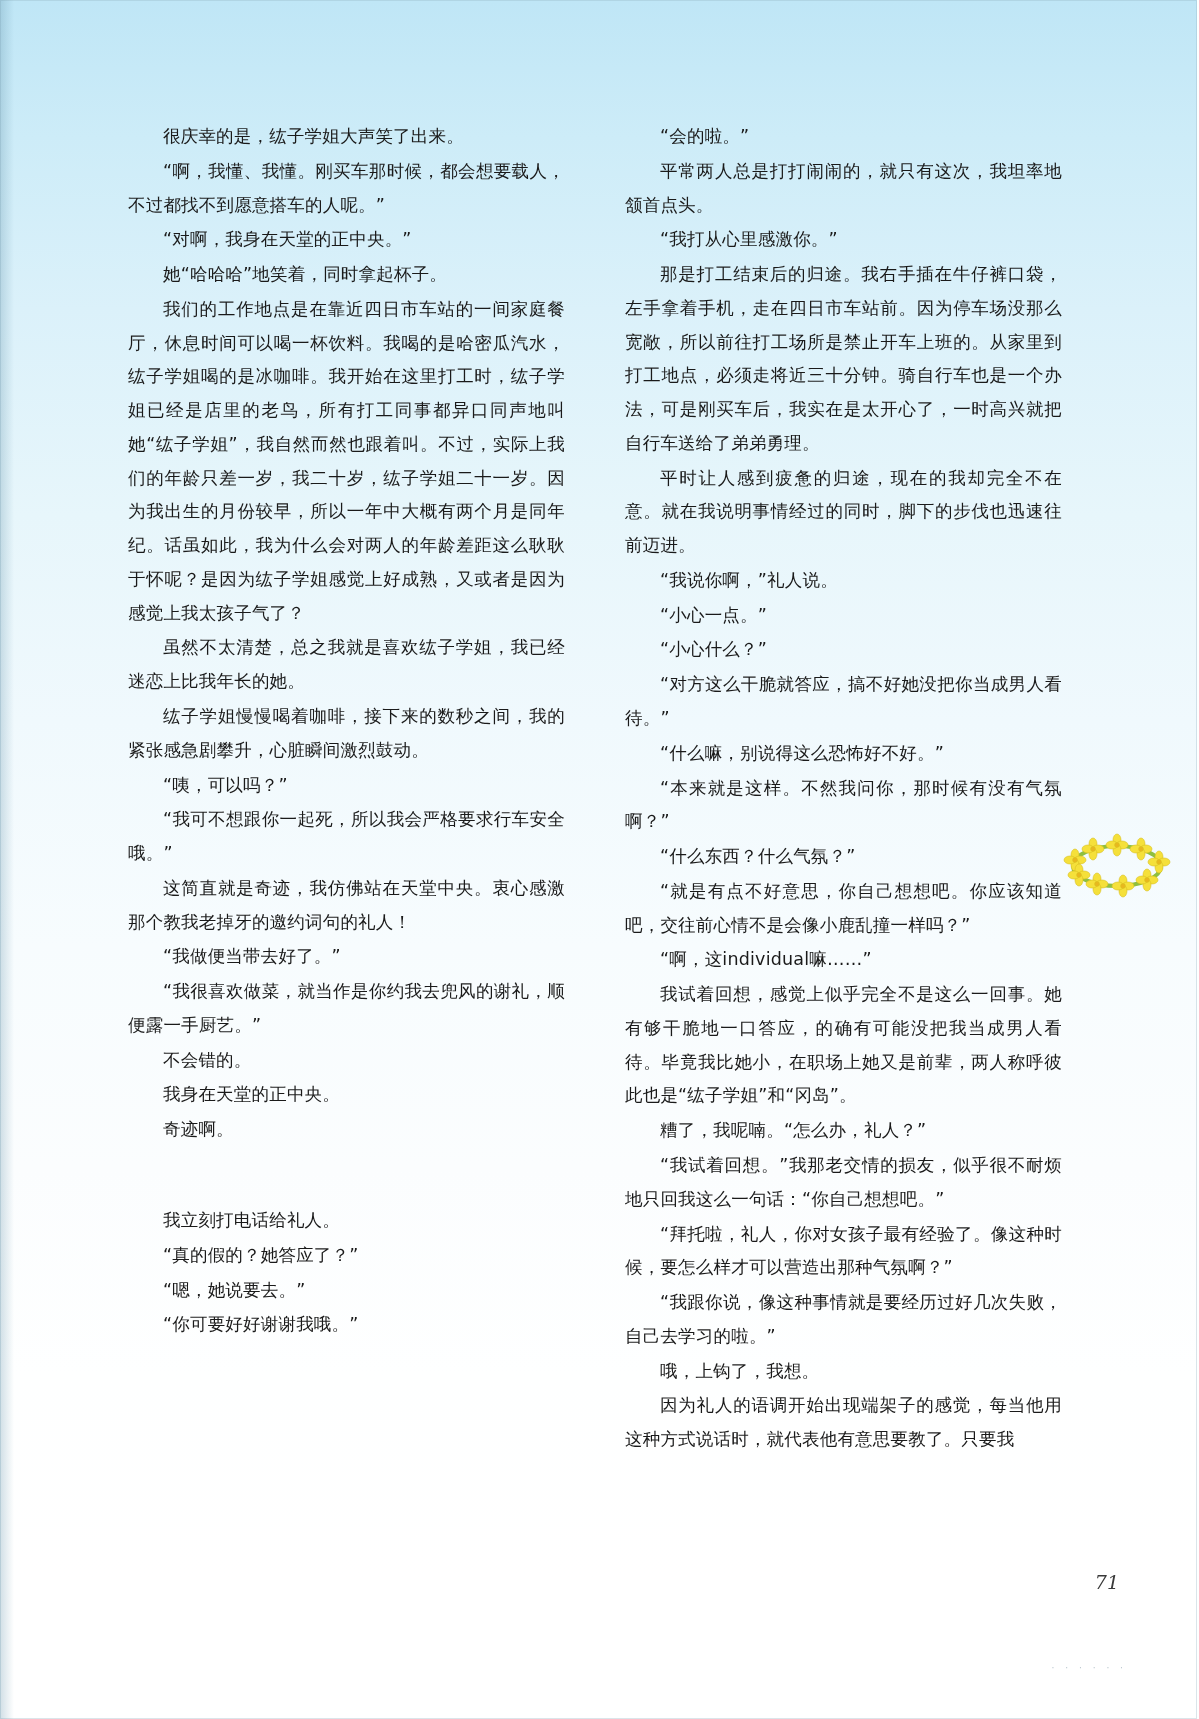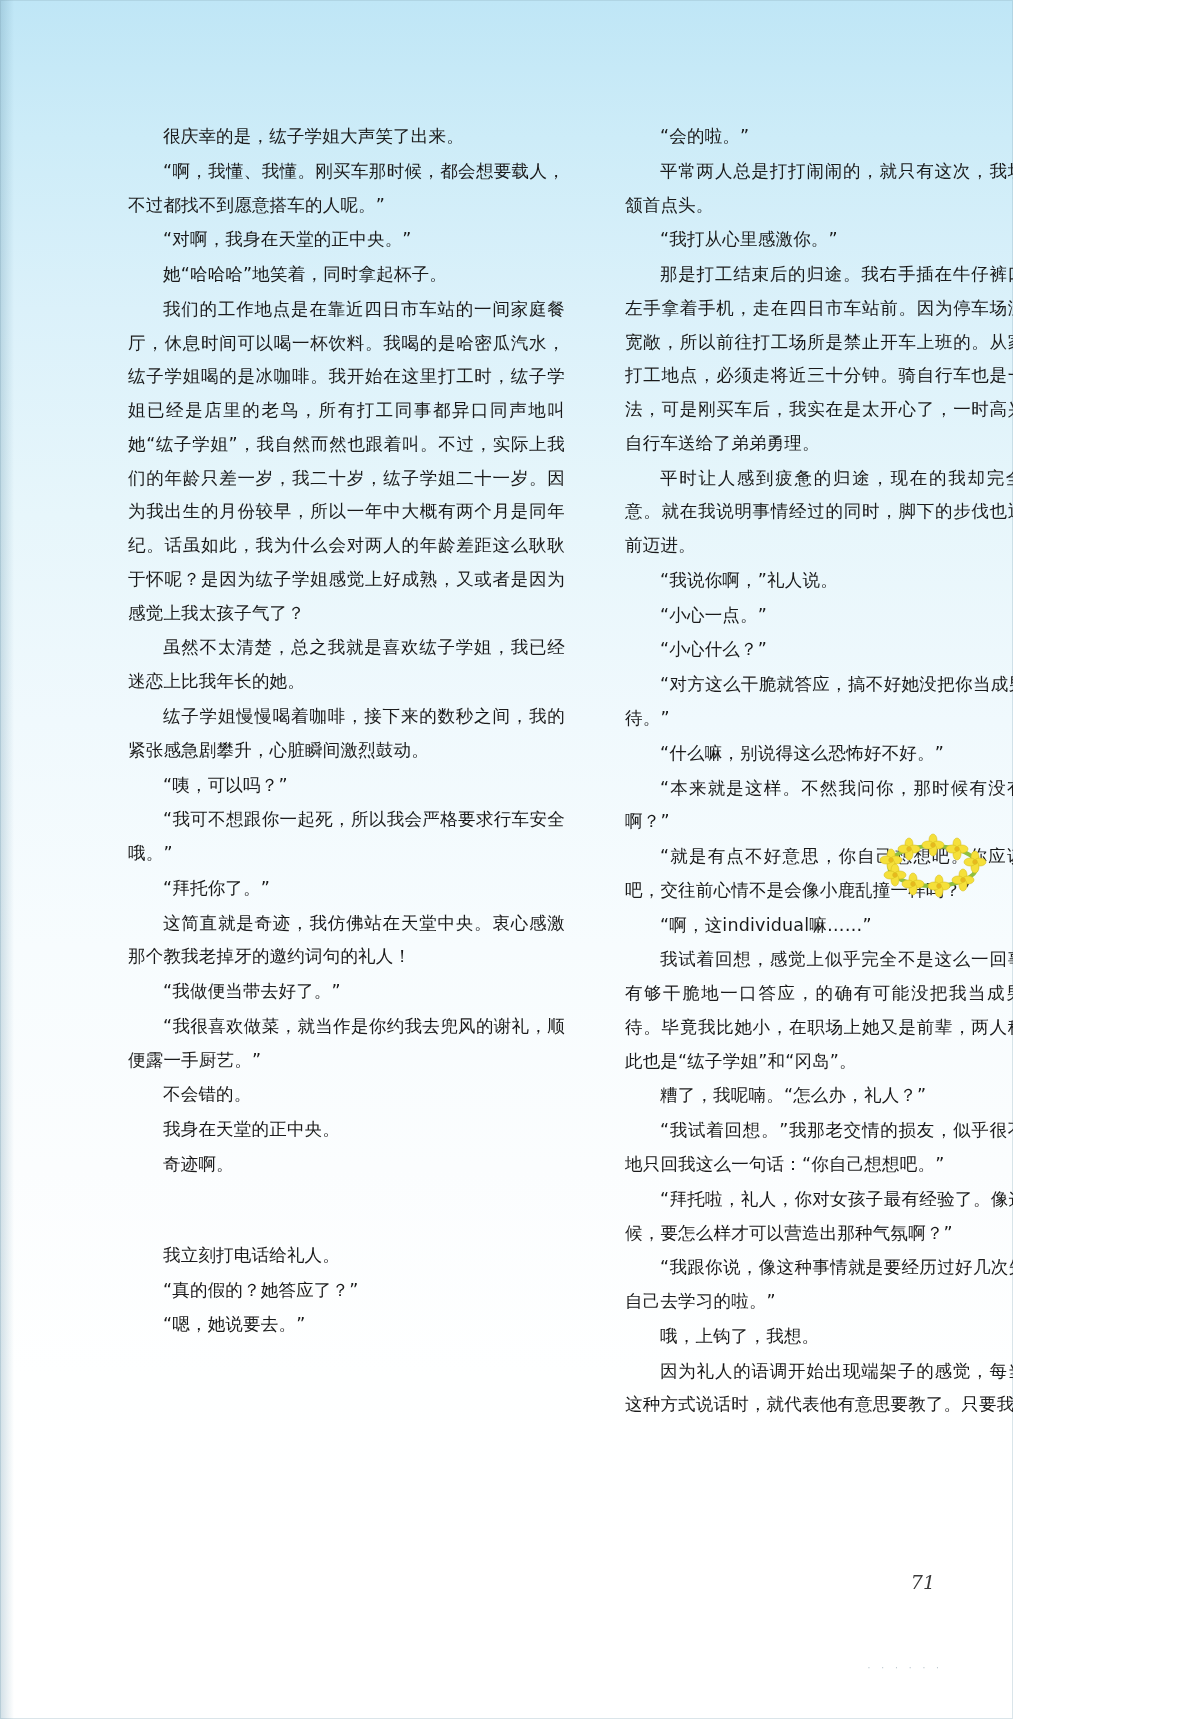--- a/index.html
+++ b/index.html
@@ -2,21 +2,21 @@
 <html><head>
 <meta charset="utf-8">
 <style>
   html, body {
     margin: 0;
     padding: 0;
     background: #ffffff;
   }
   .page {
     position: relative;
-    width: 1013px;
+    width: 1197px;
     height: 1719px;
     overflow: hidden;
     background: linear-gradient(to bottom,
         #bfe6f6 0%,
         #cdecf8 8%,
         #dbf1fa 18%,
         #e7f6fb 30%,
         #f0f9fd 42%,
         #f7fcfe 55%,
         #fbfdfe 68%,
@@ -105,45 +105,46 @@
     <div class="col">
       <p class="indent">很庆幸的是，纮子学姐大声笑了出来。</p>
       <p class="indent">“啊，我懂、我懂。刚买车那时候，都会想要载人，不过都找不到愿意搭车的人呢。”</p>
       <p class="indent">“对啊，我身在天堂的正中央。”</p>
       <p class="indent">她“哈哈哈”地笑着，同时拿起杯子。</p>
       <p class="indent">我们的工作地点是在靠近四日市车站的一间家庭餐厅，休息时间可以喝一杯饮料。我喝的是哈密瓜汽水，纮子学姐喝的是冰咖啡。我开始在这里打工时，纮子学姐已经是店里的老鸟，所有打工同事都异口同声地叫她“纮子学姐”，我自然而然也跟着叫。不过，实际上我们的年龄只差一岁，我二十岁，纮子学姐二十一岁。因为我出生的月份较早，所以一年中大概有两个月是同年纪。话虽如此，我为什么会对两人的年龄差距这么耿耿于怀呢？是因为纮子学姐感觉上好成熟，又或者是因为感觉上我太孩子气了？</p>
       <p class="indent">虽然不太清楚，总之我就是喜欢纮子学姐，我已经迷恋上比我年长的她。</p>
       <p class="indent">纮子学姐慢慢喝着咖啡，接下来的数秒之间，我的紧张感急剧攀升，心脏瞬间激烈鼓动。</p>
       <p class="indent">“咦，可以吗？”</p>
       <p class="indent">“我可不想跟你一起死，所以我会严格要求行车安全哦。”</p>
-      <p class="indent">“拜托你了。”</p>
       <p class="indent">这简直就是奇迹，我仿佛站在天堂中央。衷心感激那个教我老掉牙的邀约词句的礼人！</p>
       <p class="indent">“我做便当带去好了。”</p>
       <p class="indent">“我很喜欢做菜，就当作是你约我去兜风的谢礼，顺便露一手厨艺。”</p>
       <p class="indent">不会错的。</p>
       <p class="indent">我身在天堂的正中央。</p>
       <p class="indent">奇迹啊。</p>
       <p class="spacer-lg"></p>
       <p class="indent">我立刻打电话给礼人。</p>
       <p class="indent">“真的假的？她答应了？”</p>
       <p class="indent">“嗯，她说要去。”</p>
+      <p class="indent">“你可要好好谢谢我哦。”</p>
     </div>
 
     <div class="col">
       <p class="indent">“会的啦。”</p>
       <p class="indent">平常两人总是打打闹闹的，就只有这次，我坦率地颔首点头。</p>
       <p class="indent">“我打从心里感激你。”</p>
       <p class="indent">那是打工结束后的归途。我右手插在牛仔裤口袋，左手拿着手机，走在四日市车站前。因为停车场没那么宽敞，所以前往打工场所是禁止开车上班的。从家里到打工地点，必须走将近三十分钟。骑自行车也是一个办法，可是刚买车后，我实在是太开心了，一时高兴就把自行车送给了弟弟勇理。</p>
       <p class="indent">平时让人感到疲惫的归途，现在的我却完全不在意。就在我说明事情经过的同时，脚下的步伐也迅速往前迈进。</p>
       <p class="indent">“我说你啊，”礼人说。</p>
       <p class="indent">“小心一点。”</p>
       <p class="indent">“小心什么？”</p>
       <p class="indent">“对方这么干脆就答应，搞不好她没把你当成男人看待。”</p>
       <p class="indent">“什么嘛，别说得这么恐怖好不好。”</p>
       <p class="indent">“本来就是这样。不然我问你，那时候有没有气氛啊？”</p>
+      <p class="indent">“什么东西？什么气氛？”</p>
       <p class="indent">“就是有点不好意思，你自己想想吧。你应该知道吧，交往前心情不是会像小鹿乱撞一样吗？”</p>
       <p class="indent">“啊，这individual嘛……”</p>
       <p class="indent">我试着回想，感觉上似乎完全不是这么一回事。她有够干脆地一口答应，的确有可能没把我当成男人看待。毕竟我比她小，在职场上她又是前辈，两人称呼彼此也是“纮子学姐”和“冈岛”。</p>
       <p class="indent">糟了，我呢喃。“怎么办，礼人？”</p>
       <p class="indent">“我试着回想。”我那老交情的损友，似乎很不耐烦地只回我这么一句话：“你自己想想吧。”</p>
       <p class="indent">“拜托啦，礼人，你对女孩子最有经验了。像这种时候，要怎么样才可以营造出那种气氛啊？”</p>
       <p class="indent">“我跟你说，像这种事情就是要经历过好几次失败，自己去学习的啦。”</p>
       <p class="indent">哦，上钩了，我想。</p>
       <p class="indent">因为礼人的语调开始出现端架子的感觉，每当他用这种方式说话时，就代表他有意思要教了。只要我</p>
     </div>

